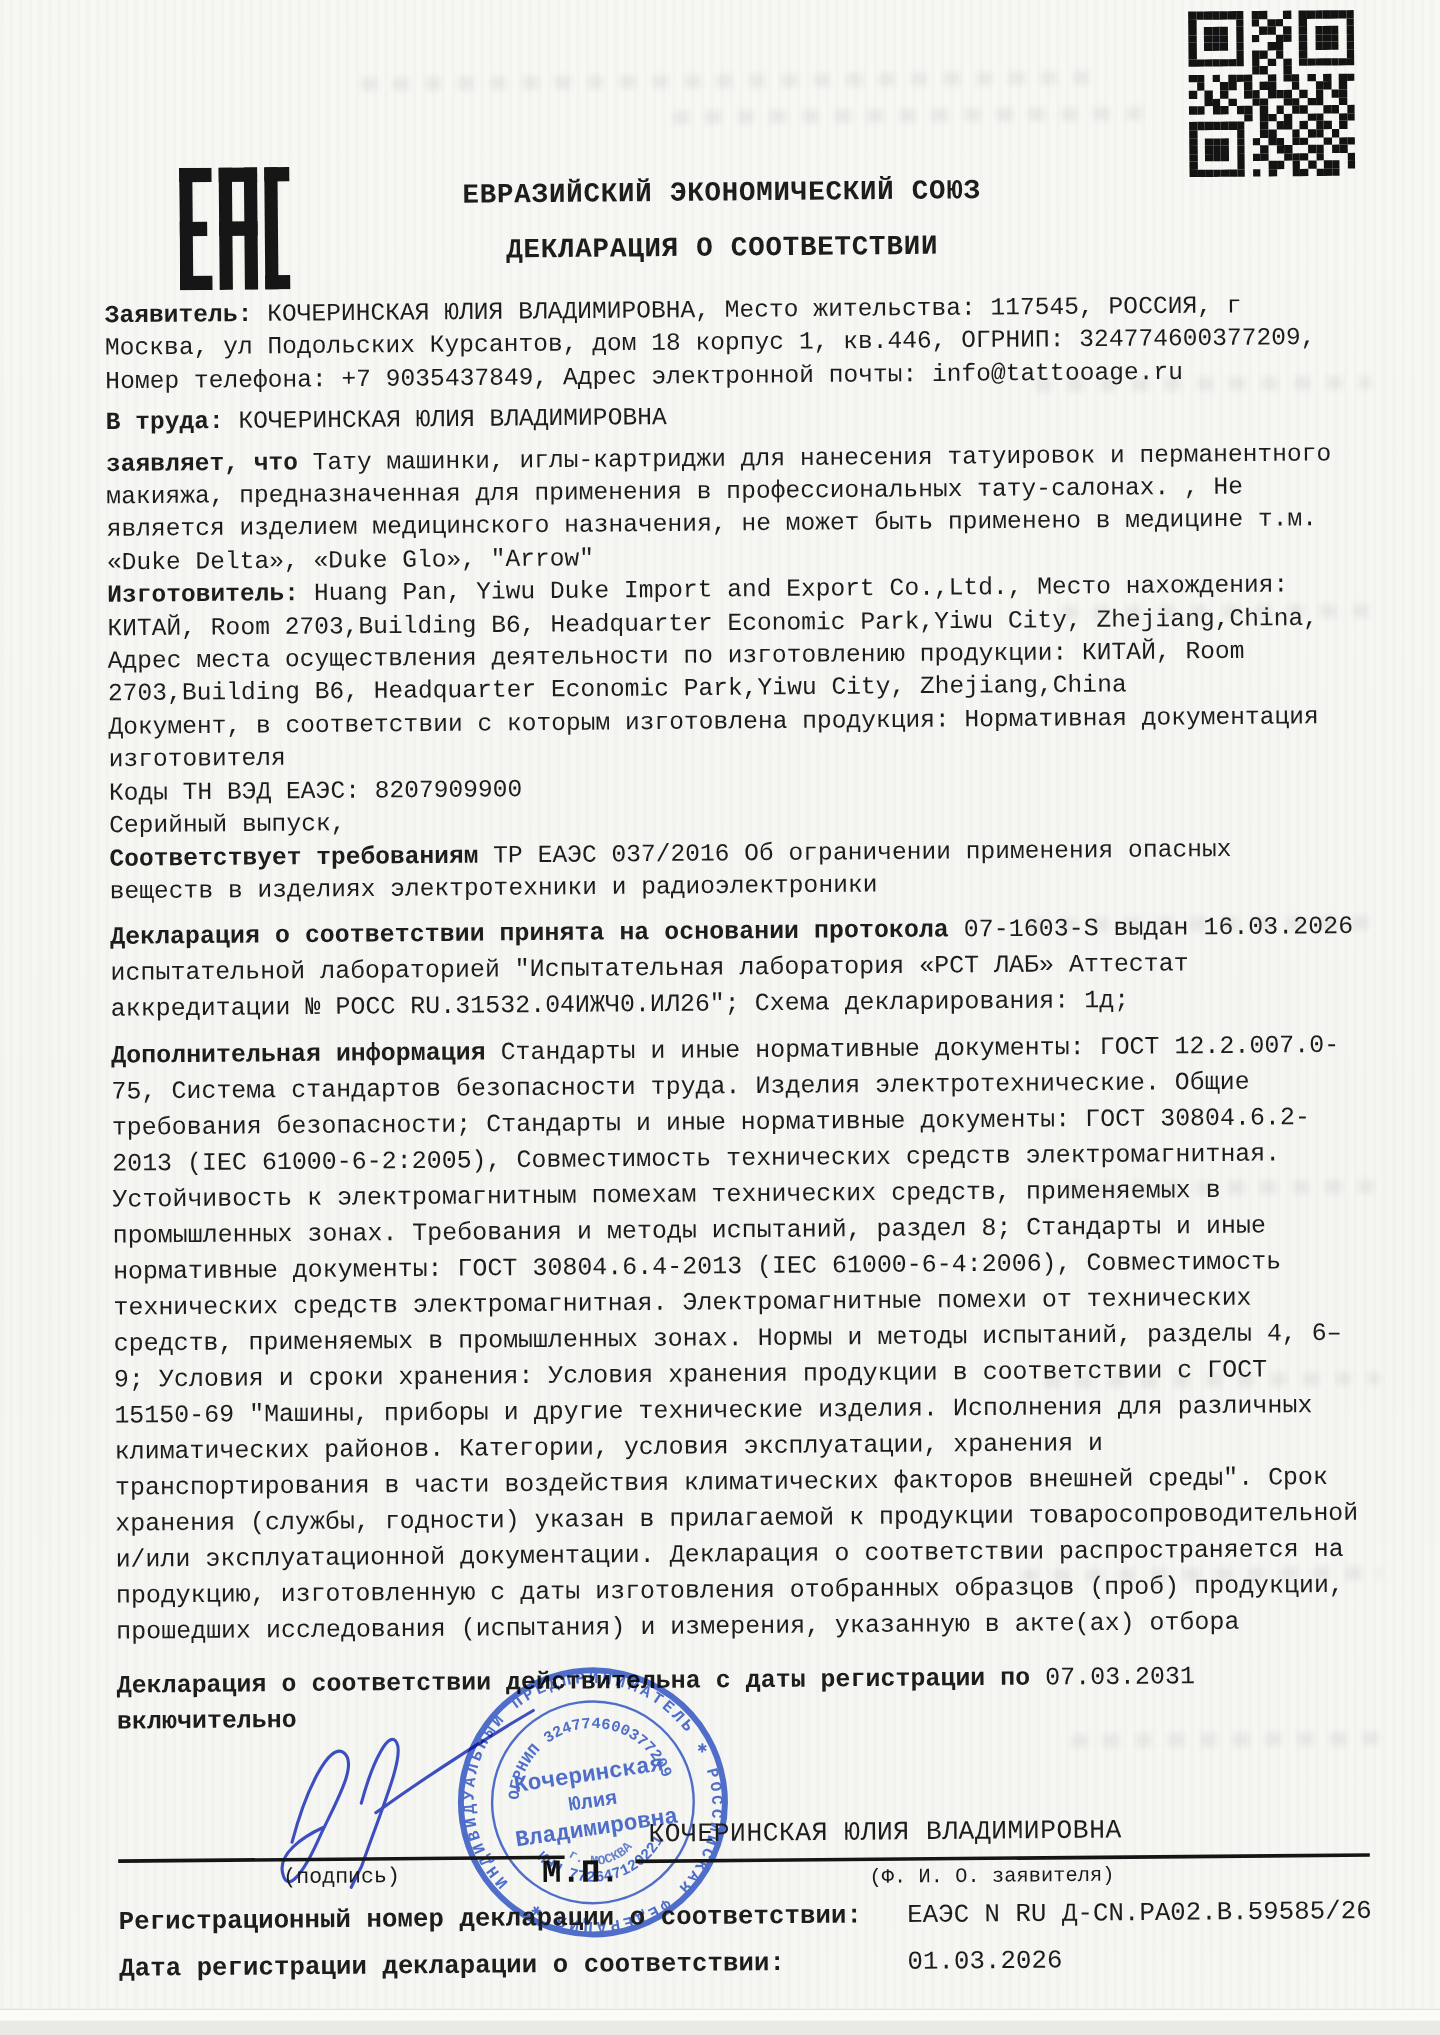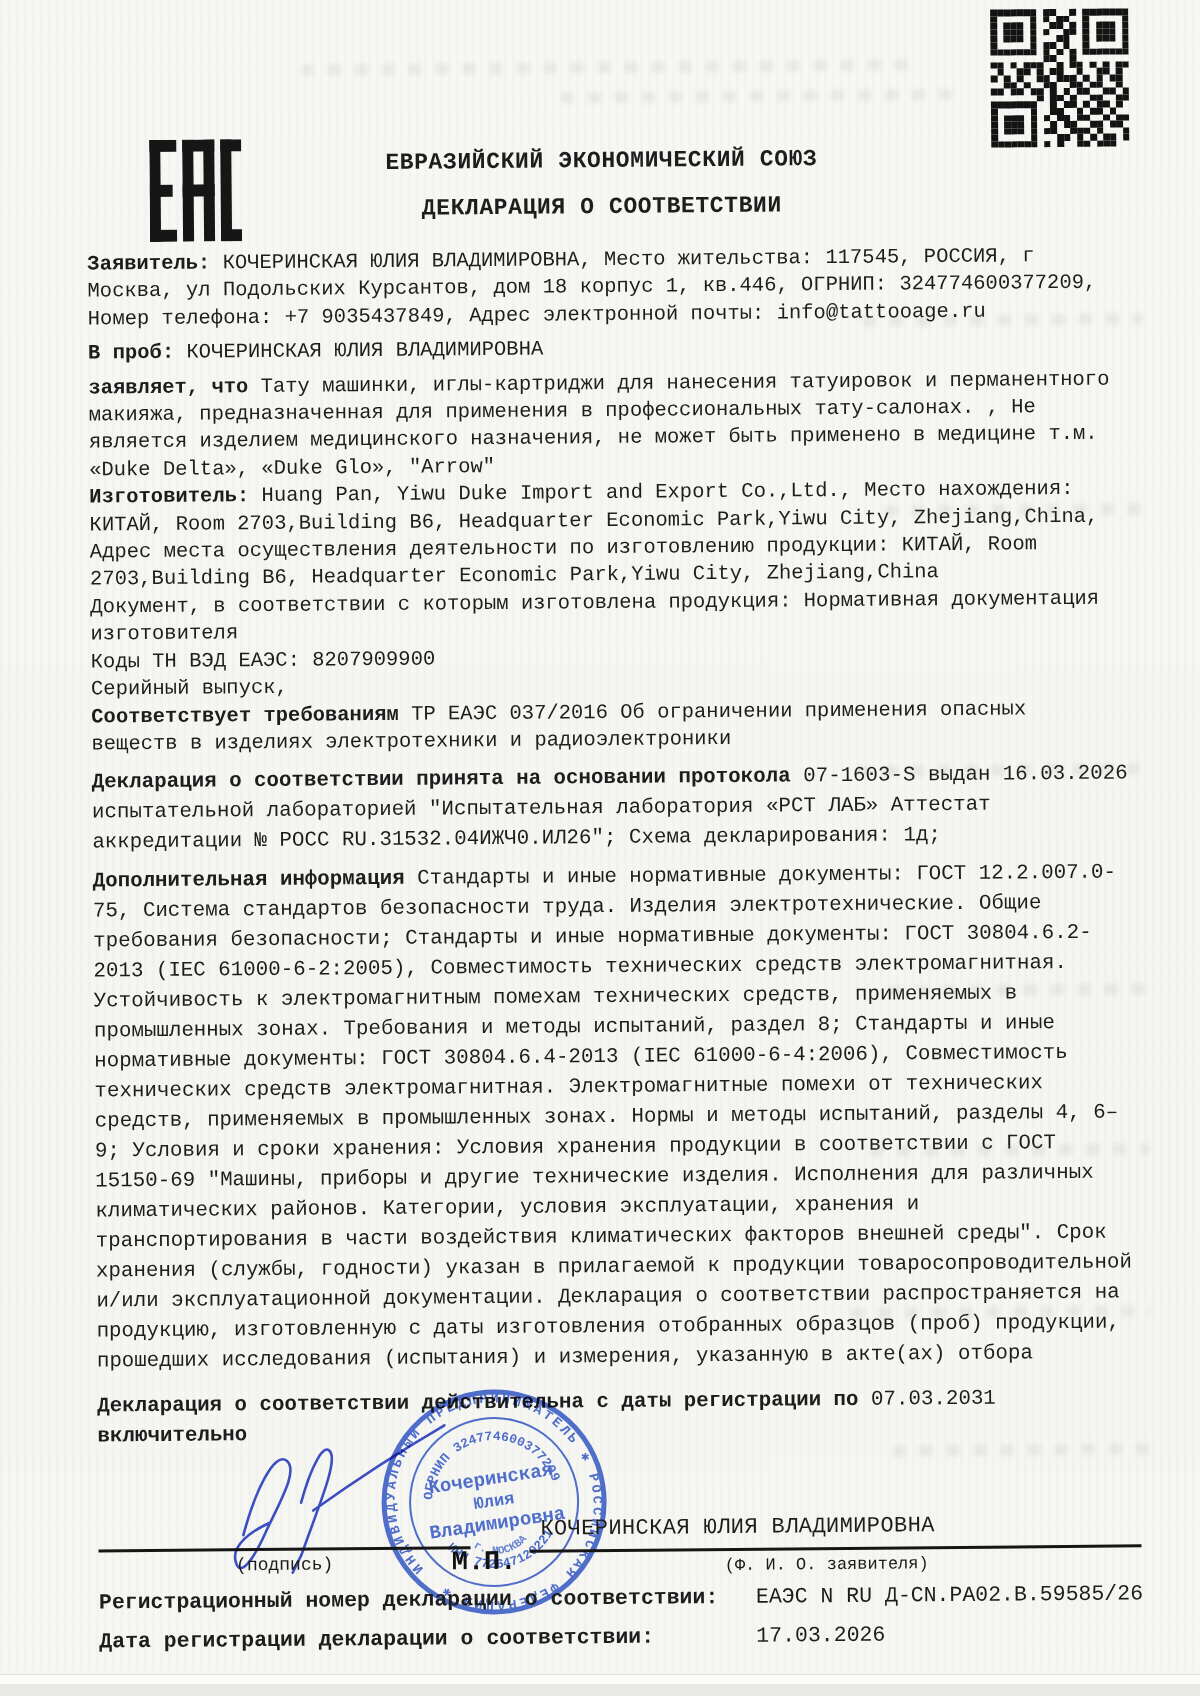--- a/index.html
+++ b/index.html
@@ -516,21 +516,21 @@
         <div class="qm"></div>
         <div></div>
         <div></div>
       </div>
 
     <div class="abs titles t1">ЕВРАЗИЙСКИЙ ЭКОНОМИЧЕСКИЙ СОЮЗ</div>
     <div class="abs titles t2">ДЕКЛАРАЦИЯ О СООТВЕТСТВИИ</div>
 
     <div class="abs body-a">
       <p><b>Заявитель:</b><span> КОЧЕРИНСКАЯ ЮЛИЯ ВЛАДИМИРОВНА, Место жительства: 117545, РОССИЯ, г Москва, ул Подольских Курсантов, дом 18 корпус 1, кв.446, ОГРНИП: 324774600377209, Номер телефона: +7 9035437849, Адрес электронной почты: info@tattooage.ru</span></p>
-      <p class="gap"><b>В проб:</b><span> КОЧЕРИНСКАЯ ЮЛИЯ ВЛАДИМИРОВНА</span></p>
+      <p class="gap"><b>В труда:</b><span> КОЧЕРИНСКАЯ ЮЛИЯ ВЛАДИМИРОВНА</span></p>
       <p class="gap"><b>заявляет, что</b><span> Тату машинки, иглы-картриджи для нанесения татуировок и перманентного макияжа, предназначенная для применения в профессиональных тату-салонах. , Не является изделием медицинского назначения, не может быть применено в медицине т.м. «Duke Delta», «Duke Glo», "Arrow"</span></p>
       <p><b>Изготовитель:</b><span> Huang Pan, Yiwu Duke Import and Export Co.,Ltd., Место нахождения: КИТАЙ, Room 2703,Building B6, Headquarter Economic Park,Yiwu City, Zhejiang,China, Адрес места осуществления деятельности по изготовлению продукции: КИТАЙ, Room 2703,Building B6, Headquarter Economic Park,Yiwu City, Zhejiang,China</span></p>
       <p><span>Документ, в соответствии с которым изготовлена продукция: Нормативная документация изготовителя</span></p>
       <p><span>Коды ТН ВЭД ЕАЭС: 8207909900</span></p>
       <p><span>Серийный выпуск,</span></p>
       <p><b>Соответствует требованиям</b><span> ТР ЕАЭС 037/2016 Об ограничении применения опасных веществ в изделиях электротехники и радиоэлектроники</span></p>
     </div>
 
     <div class="abs body-b">
       <p><b>Декларация о соответствии принята на основании протокола</b><span> 07-1603-S выдан 16.03.2026 испытательной лабораторией "Испытательная лаборатория «РСТ ЛАБ» Аттестат аккредитации № РОСС RU.31532.04ИЖЧ0.ИЛ26"; Схема декларирования: 1д;</span></p>
@@ -578,21 +578,21 @@
 
     <div class="abs line sig-line"></div>
     <div class="abs cap cap-sign">(подпись)</div>
     <div class="abs fio-name">КОЧЕРИНСКАЯ ЮЛИЯ ВЛАДИМИРОВНА</div>
     <div class="abs line fio-line"></div>
     <div class="abs cap cap-fio">(Ф. И. О. заявителя)</div>
 
     <div class="abs reg-label row1">Регистрационный номер декларации о соответствии:</div>
     <div class="abs reg-val row1">ЕАЭС N RU Д-CN.РА02.В.59585/26</div>
     <div class="abs reg-label row2">Дата регистрации декларации о соответствии:</div>
-    <div class="abs reg-val row2">17.03.2026</div>
+    <div class="abs reg-val row2">01.03.2026</div>
 
     <div class="ghost" style="left:300px;top:62px;width:620px;"></div>
     <div class="ghost" style="left:560px;top:92px;width:400px;"></div>
     <div class="ghost" style="left:860px;top:318px;width:280px;"></div>
     <div class="ghost" style="left:880px;top:508px;width:260px;"></div>
     <div class="ghost" style="left:850px;top:768px;width:290px;"></div>
     <div class="ghost" style="left:880px;top:988px;width:260px;"></div>
     <div class="ghost" style="left:860px;top:1148px;width:280px;"></div>
     <div class="ghost" style="left:840px;top:1310px;width:300px;"></div>
     <div class="ghost" style="left:880px;top:1448px;width:260px;"></div>

